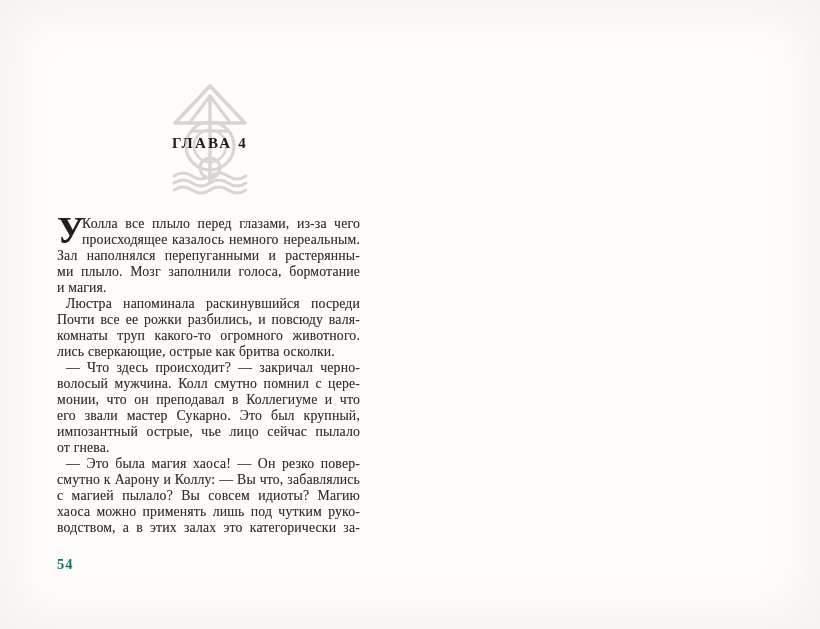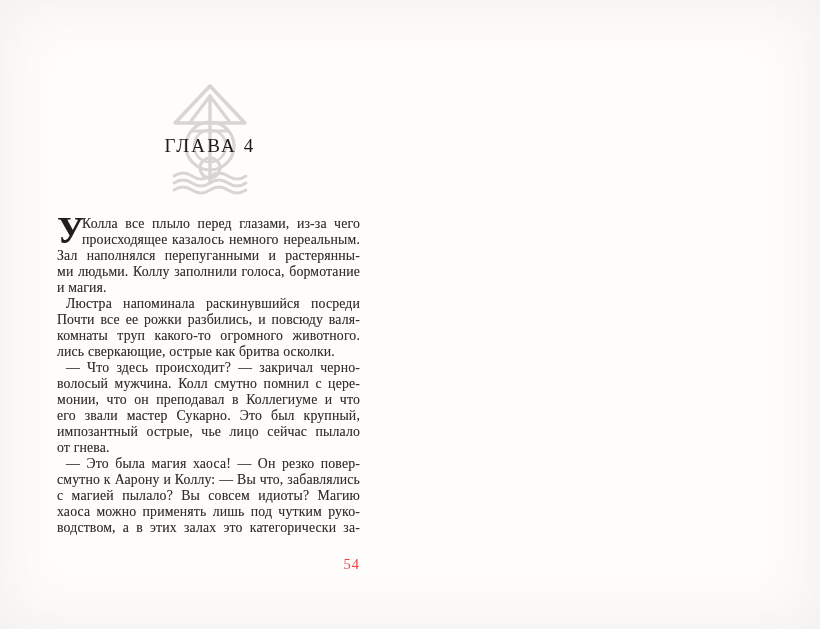--- a/index.html
+++ b/index.html
@@ -13,42 +13,43 @@
     box-shadow:inset 0 0 55px 8px rgba(90,85,80,0.07);
   }
   .page{position:absolute;top:0;height:629px;}
   .page.left{left:0;width:410px;}
   .page.right{left:410px;width:410px;}
 
   .chapter-head{position:absolute;left:160px;top:83px;width:100px;height:116px;}
   .chapter-head svg{position:absolute;left:0;top:0;}
   .chapter-label{
     position:absolute;left:-40px;top:52px;width:180px;text-align:center;
-    font-weight:normal;font-size:19px;letter-spacing:2.2px;color:#1f1d1b;
+    font-weight:bold;font-size:15px;letter-spacing:2.2px;color:#1f1d1b;
   }
 
   .text-block{
     position:absolute;font-size:13.8px;line-height:16px;color:#322e2a;
     letter-spacing:0.15px;
     text-shadow:0 0 0.5px rgba(50,45,40,0.4);
   }
   .text-block.tb-left{left:57px;top:216px;width:303px;}
 
   .line{text-align:justify;text-align-last:justify;white-space:nowrap;}
   .line.last{text-align-last:left;}
   .line.indent{text-indent:9px;}
 
   .dropcap{
     float:left;font-weight:bold;font-size:37px;line-height:29px;
     height:31px;width:25px;color:#211e1b;
   }
 
   .page-number{
-    position:absolute;top:556px;text-align:right;font-size:14.5px;color:#ef4444;
+    position:absolute;top:556px;text-align:left;font-size:14.5px;color:#0f766e;
     letter-spacing:1px;
+    font-weight:bold;
   }
   .page-number.pn-left{left:57px;width:303px;}
 </style>
 </head>
 <body>
 
 <div class="spread">
 
   <section class="page left">
 
@@ -67,21 +68,21 @@
       </svg>
       <div class="chapter-label">ГЛАВА 4</div>
     </div>
 
     <div class="text-block tb-left" id="left-text">
         <div>
           <span class="dropcap">У</span>
           <div class="line">Колла все плыло перед глазами, из-за чего</div>
           <div class="line">происходящее казалось немного нереальным.</div>
           <div class="line">Зал наполнялся перепуганными и растерянны-</div>
-          <div class="line">ми людьми. Коллу заполнили голоса, бормотание</div>
+          <div class="line">ми плыло. Мозг заполнили голоса, бормотание</div>
           <div class="line last">и магия.</div>
         </div>
         <div>
           <div class="line indent">Люстра напоминала раскинувшийся посреди</div>
           <div class="line">Почти все ее рожки разбились, и повсюду валя-</div>
           <div class="line">комнаты труп какого-то огромного животного.</div>
           <div class="line last">лись сверкающие, острые как бритва осколки.</div>
         </div>
         <div>
           <div class="line indent">— Что здесь происходит? — закричал черно-</div>

